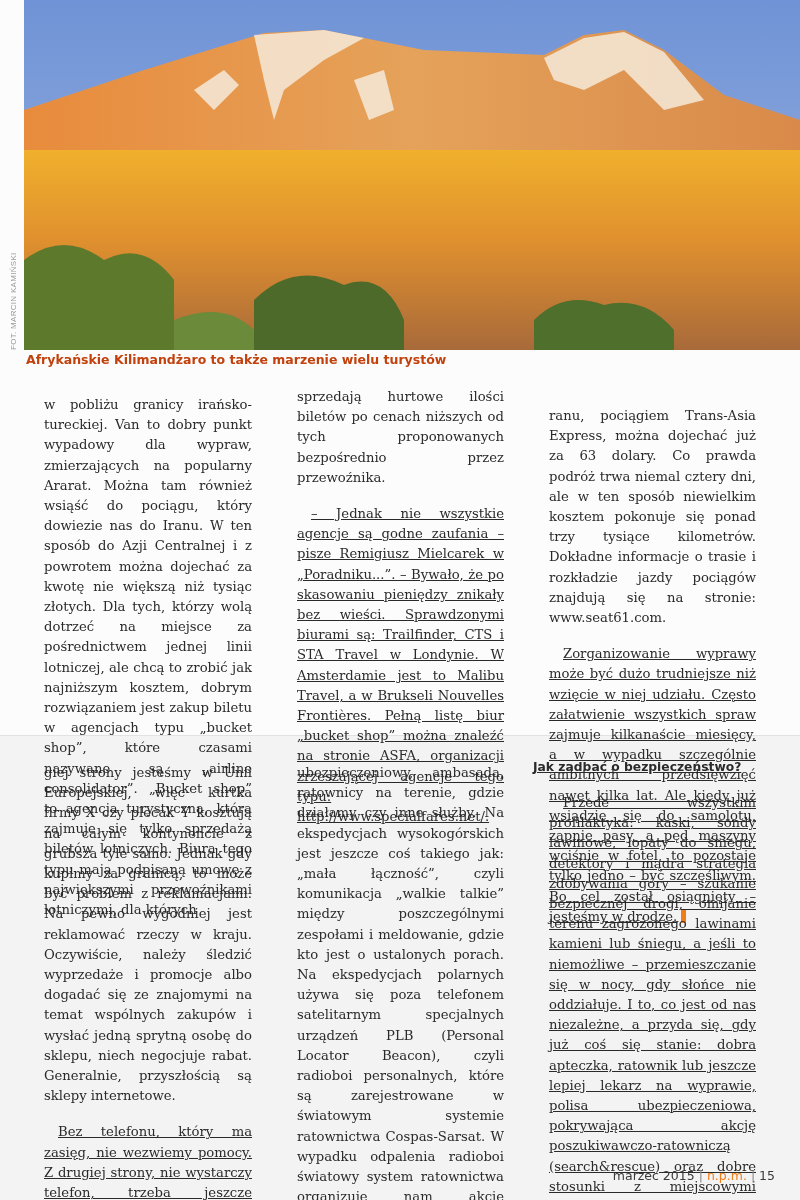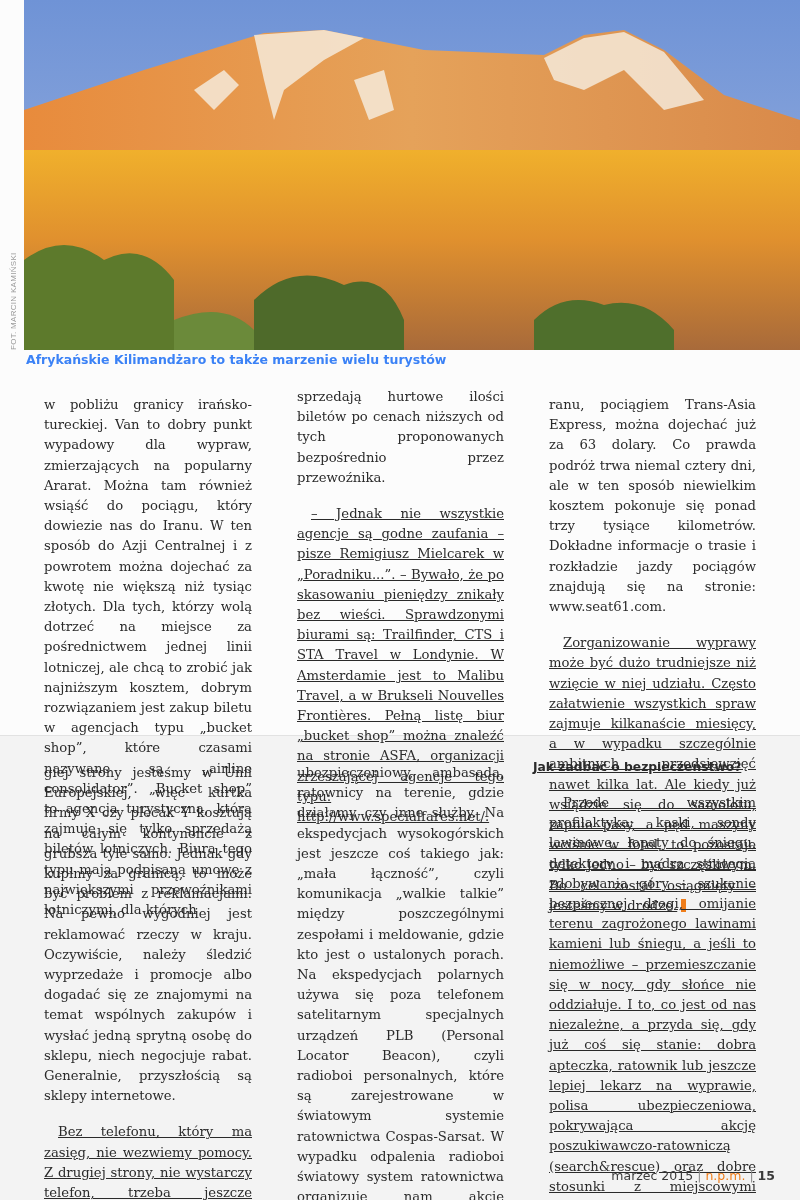--- a/index.html
+++ b/index.html
@@ -29,53 +29,53 @@
   .credit span {
     position: absolute; left: 4px; bottom: 0;
     transform-origin: left bottom; transform: rotate(-90deg) translateX(0) translateY(12px);
     white-space: nowrap;
     font-family: "Liberation Sans", sans-serif; font-size: 8px; color: #9a9a9a;
     letter-spacing: 0.3px;
   }
   .caption {
     position: absolute; left: 26px; top: 352px;
     font-family: "DejaVu Sans", "Liberation Sans", sans-serif;
-    font-weight: bold; font-size: 12.5px; color: #3b82f6;
+    font-weight: bold; font-size: 12.5px; color: #c2410c;
   }
   .col {
     position: absolute; font-size: 13.2px; line-height: 20.2px;
     text-align: justify; hyphens: none;
   }
   .col p { margin: 16px; }
   .col p.indent { text-indent: 14px; text-decoration: underline; }
   .col h3 {
     margin: 10px 0 0 0;
     font-family: "DejaVu Sans", "Liberation Sans", sans-serif;
     font-weight: bold; font-size: 12.3px; line-height: 20px; color: #2a2a2a;
     text-align: left;
     text-decoration: underline;
   }
   .t1 { left: 28px; top: 379px; width: 240px; }
   .t2 { left: 281px; top: 371px; width: 239px; }
-  .t3 { left: 533px; top: 379px; width: 239px; }
+  .t3 { left: 533px; top: 390px; width: 239px; }
   .b1 { left: 28px; top: 747px; width: 240px; }
   .b2 { left: 281px; top: 747px; width: 239px; }
   .b3 { left: 533px; top: 747px; width: 239px; }
   .endmark {
     display: inline-block; width: 5px; height: 13px; background: #ef7d1a;
     vertical-align: -2px; margin-left: 4px;
   }
   .footer {
     position: absolute; right: 25px; top: 1168px;
     font-family: "DejaVu Sans", "Liberation Sans", sans-serif;
     font-size: 12.5px; color: #3a3a3a;
   }
   .footer .brand { color: #ef7d1a; font-weight: normal; }
   .footer .sep { color: #888; margin: 0 4px; }
-  .footer .num { font-weight: bold; }
+  .footer .num { font-weight: normal; }
 </style>
 </head>
 <body>
 
 <div class="page-top"></div>
 <div class="page-bottom"></div>
 
 <div class="photo">
   <svg viewBox="0 0 776 350" preserveAspectRatio="none">
     <defs>

